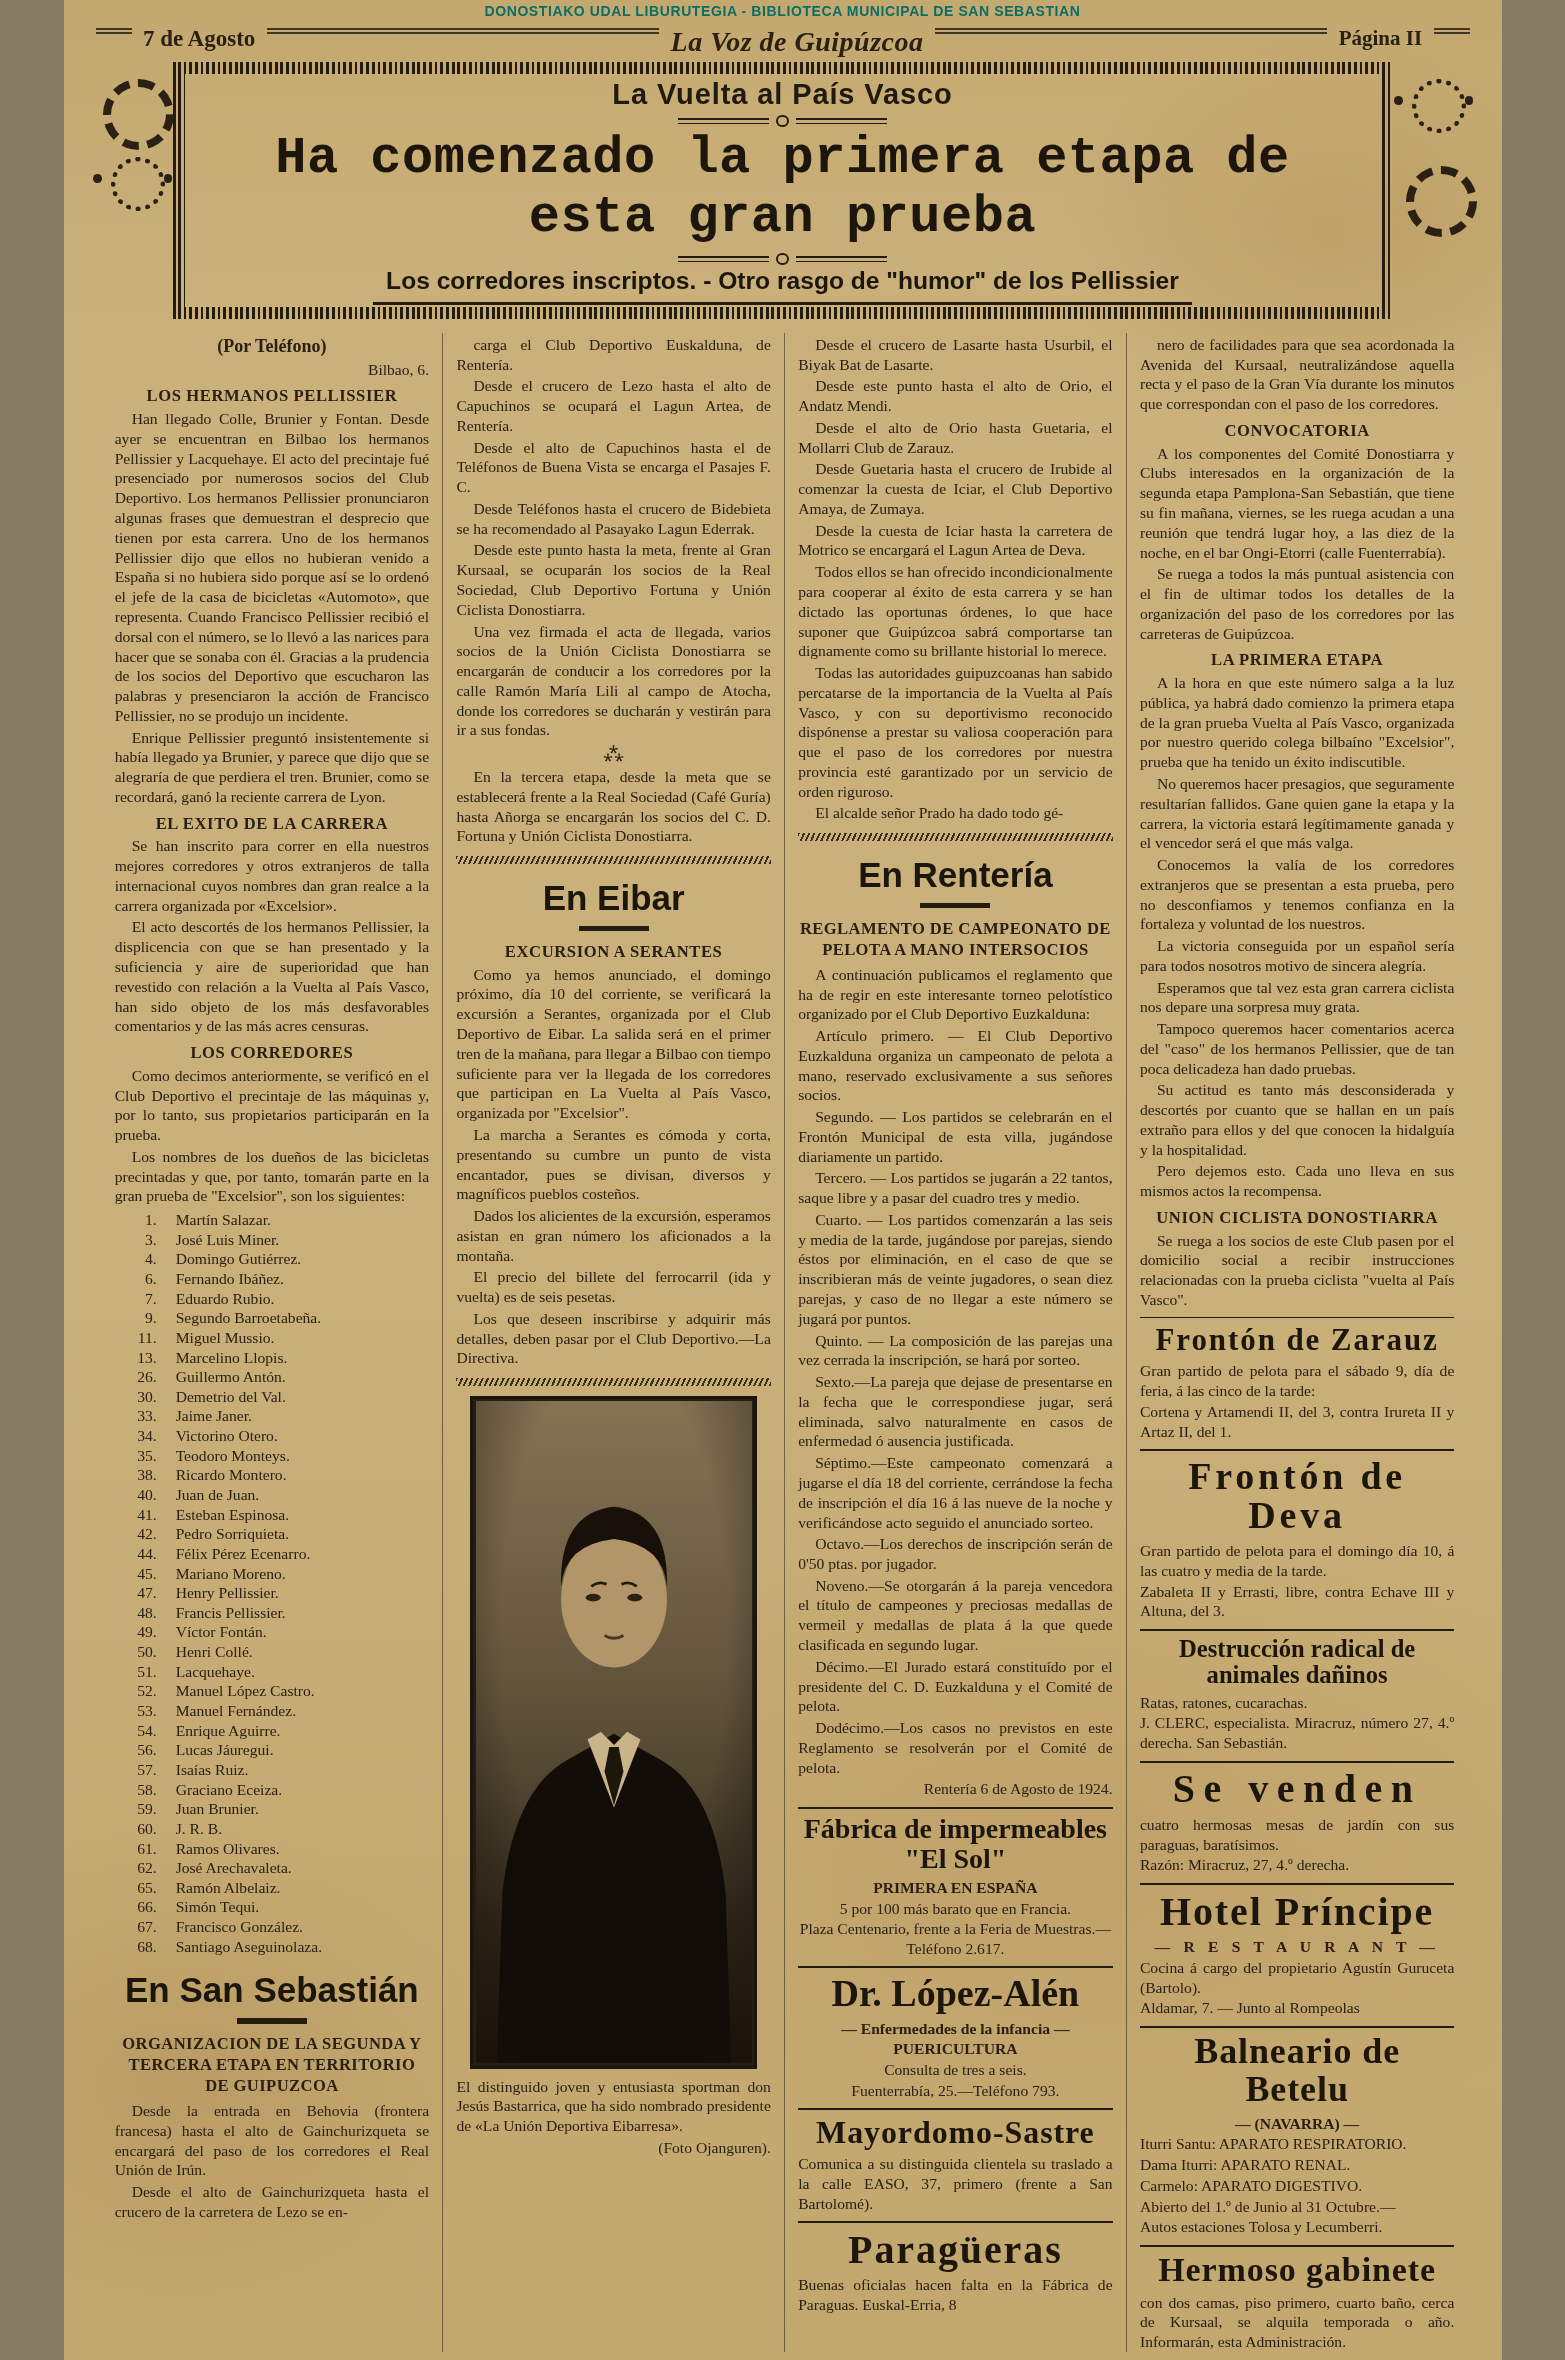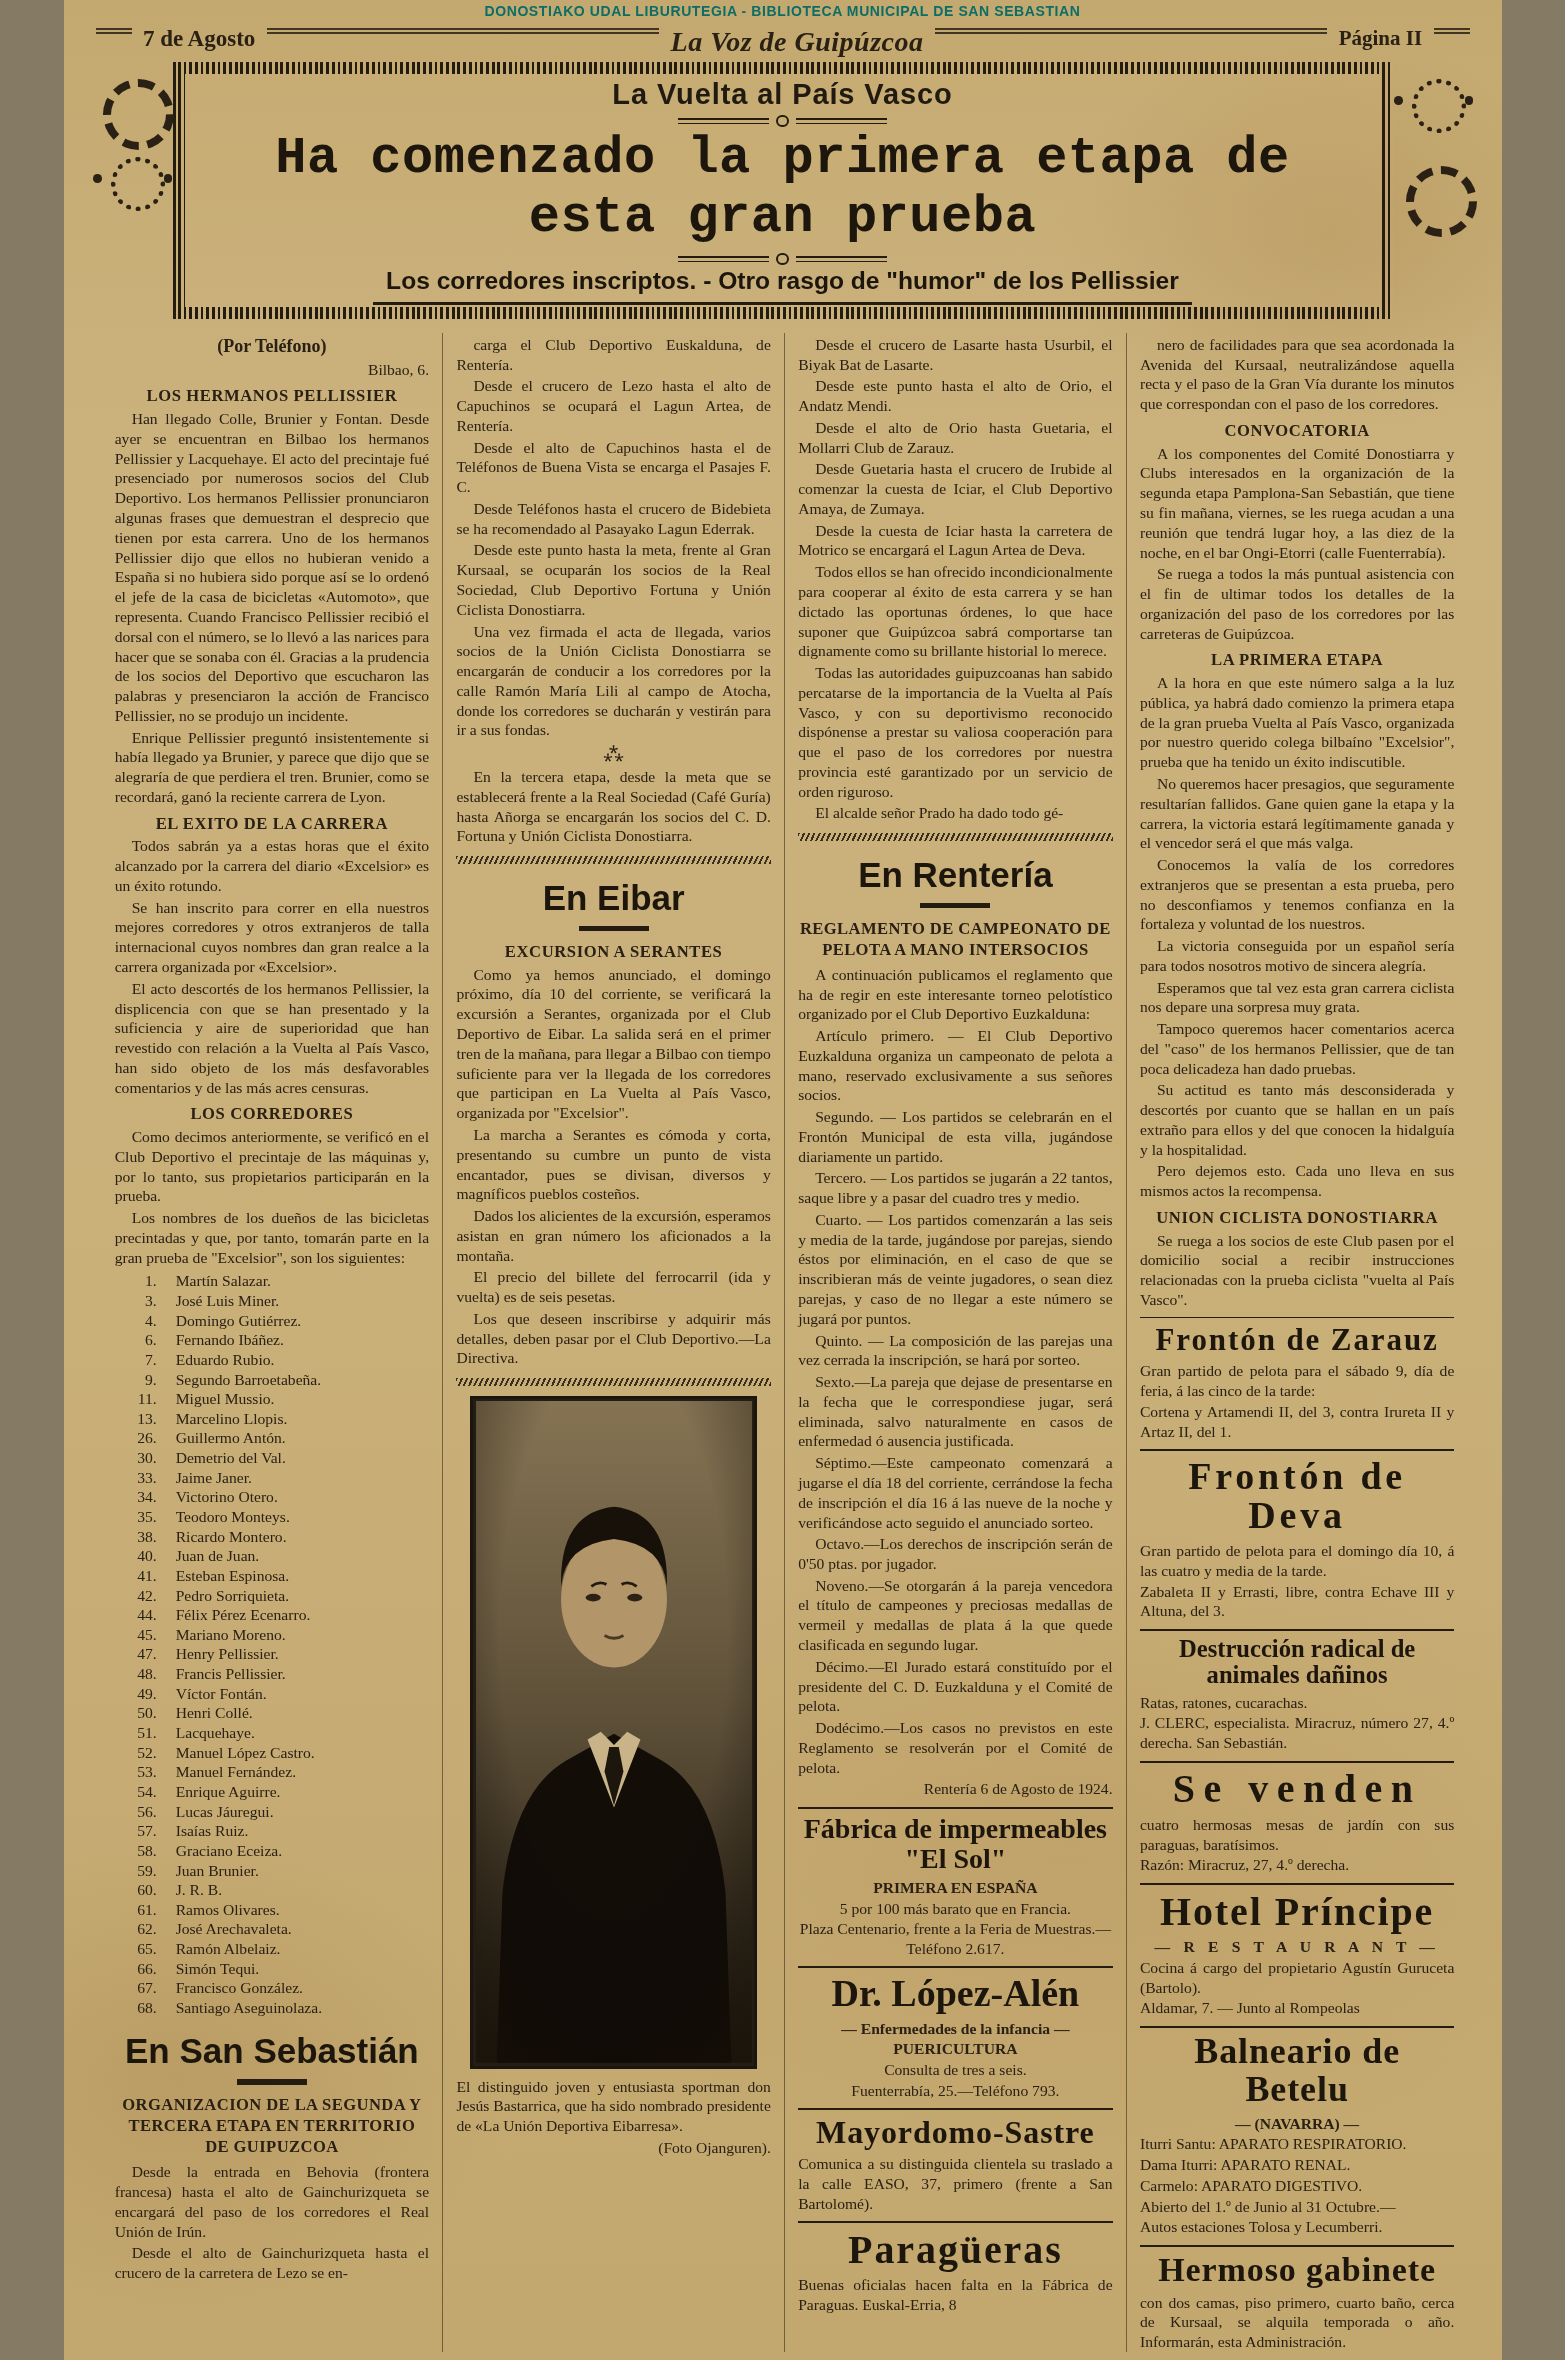--- a/index.html
+++ b/index.html
@@ -133,21 +133,20 @@
     <div class="col">
       <p class="byline">(Por Teléfono)</p>
       <p class="dateline">Bilbao, 6.</p>
       <p class="h-small">LOS HERMANOS PELLISSIER</p>
       <div>
           <p>Han llegado Colle, Brunier y Fontan. Desde ayer se encuentran en Bilbao los hermanos Pellissier y Lacquehaye. El acto del precintaje fué presenciado por numerosos socios del Club Deportivo. Los hermanos Pellissier pronunciaron algunas frases que demuestran el desprecio que tienen por esta carrera. Uno de los hermanos Pellissier dijo que ellos no hubieran venido a España si no hubiera sido porque así se lo ordenó el jefe de la casa de bicicletas «Automoto», que representa. Cuando Francisco Pellissier recibió el dorsal con el número, se lo llevó a las narices para hacer que se sonaba con él. Gracias a la prudencia de los socios del Deportivo que escucharon las palabras y presenciaron la acción de Francisco Pellissier, no se produjo un incidente.</p>
           <p>Enrique Pellissier preguntó insistentemente si había llegado ya Brunier, y parece que dijo que se alegraría de que perdiera el tren. Brunier, como se recordará, ganó la reciente carrera de Lyon.</p>
         </div>
       <p class="h-small">EL EXITO DE LA CARRERA</p>
       <div>
-          <p>Todos sabrán ya a estas horas que el éxito alcanzado por la carrera del diario «Excelsior» es un éxito rotundo.</p>
           <p>Se han inscrito para correr en ella nuestros mejores corredores y otros extranjeros de talla internacional cuyos nombres dan gran realce a la carrera organizada por «Excelsior».</p>
           <p>El acto descortés de los hermanos Pellissier, la displicencia con que se han presentado y la suficiencia y aire de superioridad que han revestido con relación a la Vuelta al País Vasco, han sido objeto de los más desfavorables comentarios y de las más acres censuras.</p>
         </div>
       <p class="h-small">LOS CORREDORES</p>
       <div>
           <p>Como decimos anteriormente, se verificó en el Club Deportivo el precintaje de las máquinas y, por lo tanto, sus propietarios participarán en la prueba.</p>
           <p>Los nombres de los dueños de las bicicletas precintadas y que, por tanto, tomarán parte en la gran prueba de "Excelsior", son los siguientes:</p>
         </div>
       <div class="riders">
           <div class="rider">

